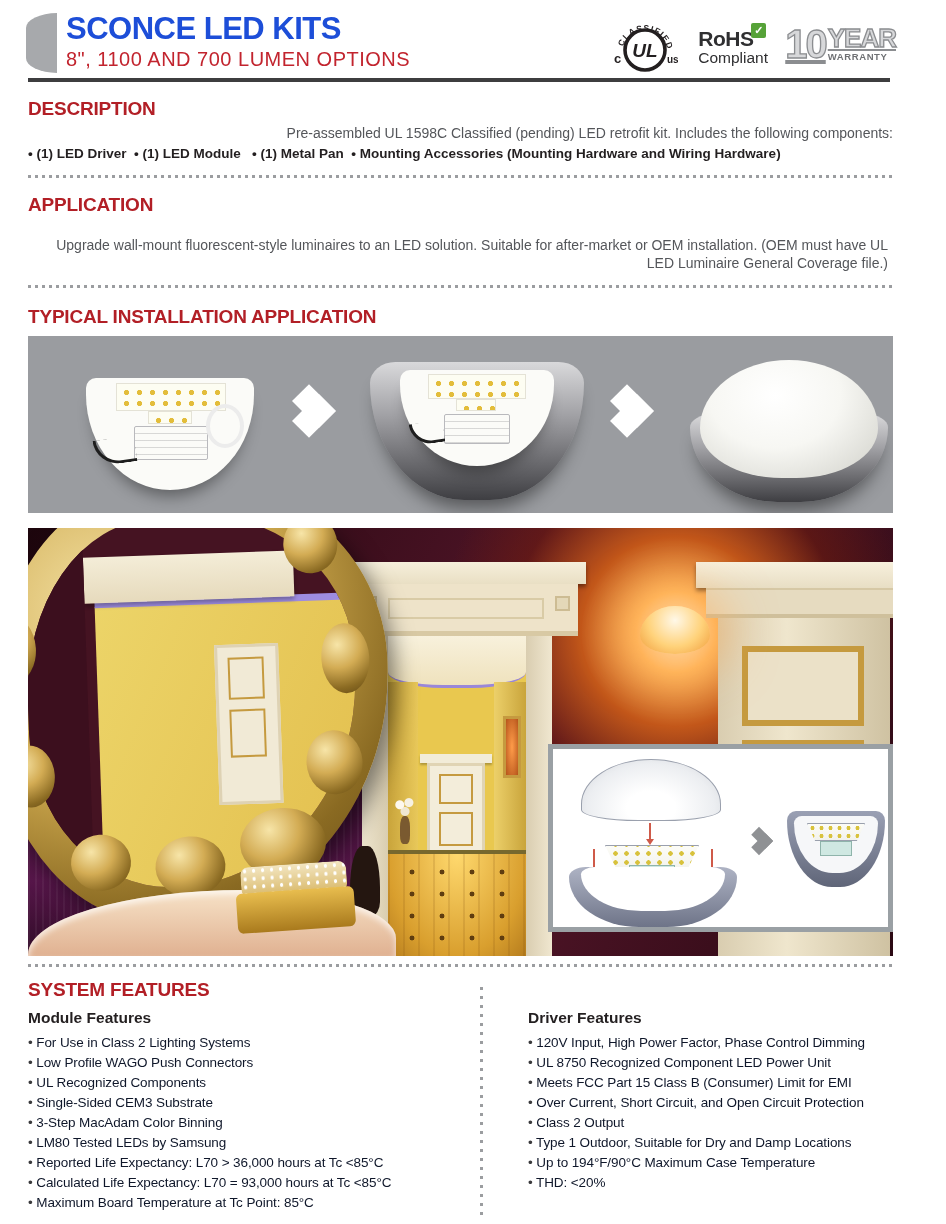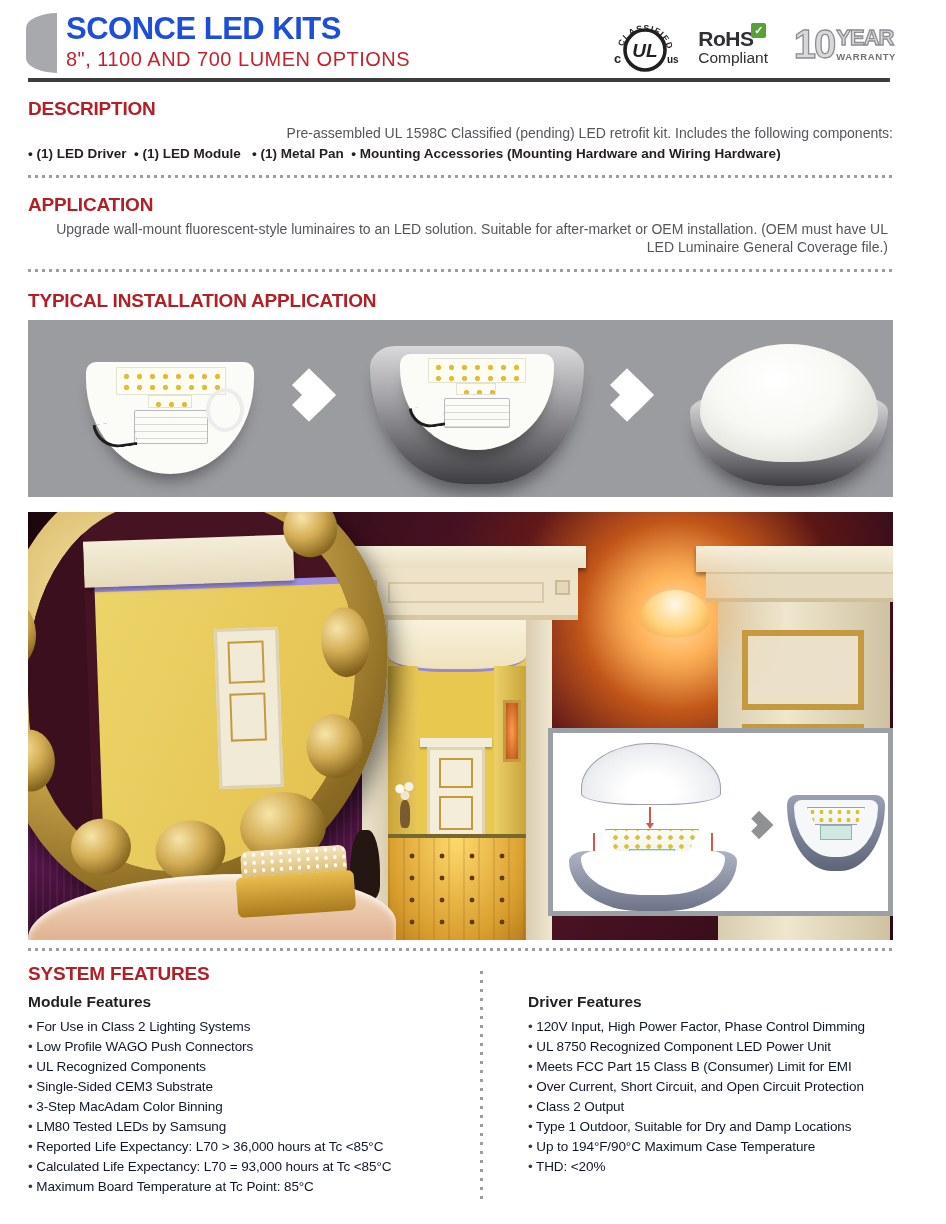--- a/index.html
+++ b/index.html
@@ -23,24 +23,24 @@
   .ul-logo { position:absolute; right:218px; top:2px; }
   .rohs { position:absolute; right:128px; top:14px; line-height:1; color:#2f2f31; }
   .rohs-name { font-size:21px; font-weight:800; letter-spacing:-0.5px; }
   .rohs-sub { font-size:15.5px; font-weight:400; margin-top:1px; }
   .rohs-leaf {
     position:absolute; top:-5px; right:-13px; width:15px; height:15px;
     background:#56a238; border-radius:2px; color:#fff; font-size:11px; font-weight:700;
     display:flex; align-items:center; justify-content:center;
   }
   .warranty { position:absolute; right:0; top:12px; display:flex; align-items:flex-start; }
-  .hollow { color:#d7d8da; -webkit-text-stroke:1.3px #8b8d90; font-weight:700; }
+  .hollow { color:#d7d8da; -webkit-text-stroke:1.3px #8b8d90; font-weight:700;text-decoration:underline; }
   .w-num { font-size:40px; line-height:36px; letter-spacing:-2px; }
   .w-col { display:flex; flex-direction:column; margin-left:2px; }
-  .w-year { font-size:22px; line-height:24px; letter-spacing:-1px; }
+  .w-year { font-size:26px; line-height:24px; letter-spacing:-1px; }
   .w-label { font-size:9.5px; letter-spacing:0.6px; color:#6f7174; font-weight:700; margin-top:1px; }
   
   .inner { margin-left:28px; margin-right:53px;margin-top:18px; }
   .red-head { font-size:19px; font-weight:800; color:#b21f26; letter-spacing:-0.2px; }
   .body-text { font-size:14px; line-height:18px; color:#54565a;text-align:right; }
   .bold-dark { font-size:13.5px; font-weight:700; color:#231f20; white-space:pre-wrap; }
   .dotsep { height:3px; background-image:repeating-linear-gradient(90deg,#9b9da0 0 3px, transparent 3px 7px); }
   
   .banner { position:relative; margin-left:28px; width:865px; height:177px; background:#9a9ca0; margin-top:8px; overflow:hidden; }
   .prod { position:absolute; }
@@ -120,21 +120,21 @@
 
   <section class="inner" style="margin-top:16px;">
     <h3 class="red-head">DESCRIPTION</h3>
     <p class="body-text" style="margin-top:4px;">Pre-assembled UL 1598C Classified (pending) LED retrofit kit. Includes the following components:</p>
     <p class="bold-dark" style="margin-top:4px;">• (1) LED Driver  • (1) LED Module   • (1) Metal Pan  • Mounting Accessories (Mounting Hardware and Wiring Hardware)</p>
     <div class="dotsep" style="margin-top:14px;"></div>
   </section>
 
   <section class="inner" style="margin-top:16px;">
     <h3 class="red-head">APPLICATION</h3>
-    <p class="body-text" style="margin-top:4px; max-width:860px;">Upgrade wall-mount fluorescent-style luminaires to an LED solution. Suitable for after-market or OEM installation. (OEM must have UL LED Luminaire General Coverage file.)</p>
+    <p class="body-text" style="margin-top:20px; max-width:860px;">Upgrade wall-mount fluorescent-style luminaires to an LED solution. Suitable for after-market or OEM installation. (OEM must have UL LED Luminaire General Coverage file.)</p>
     <div class="dotsep" style="margin-top:13px;"></div>
   </section>
 
   <section style="margin-top:15px;">
     <h3 class="red-head inner">TYPICAL INSTALLATION APPLICATION</h3>
 
     <div class="banner">
 
       <div class="prod" style="left:58px; top:42px; width:168px; height:112px;">
         <div class="pan" style="inset:0;"></div>

